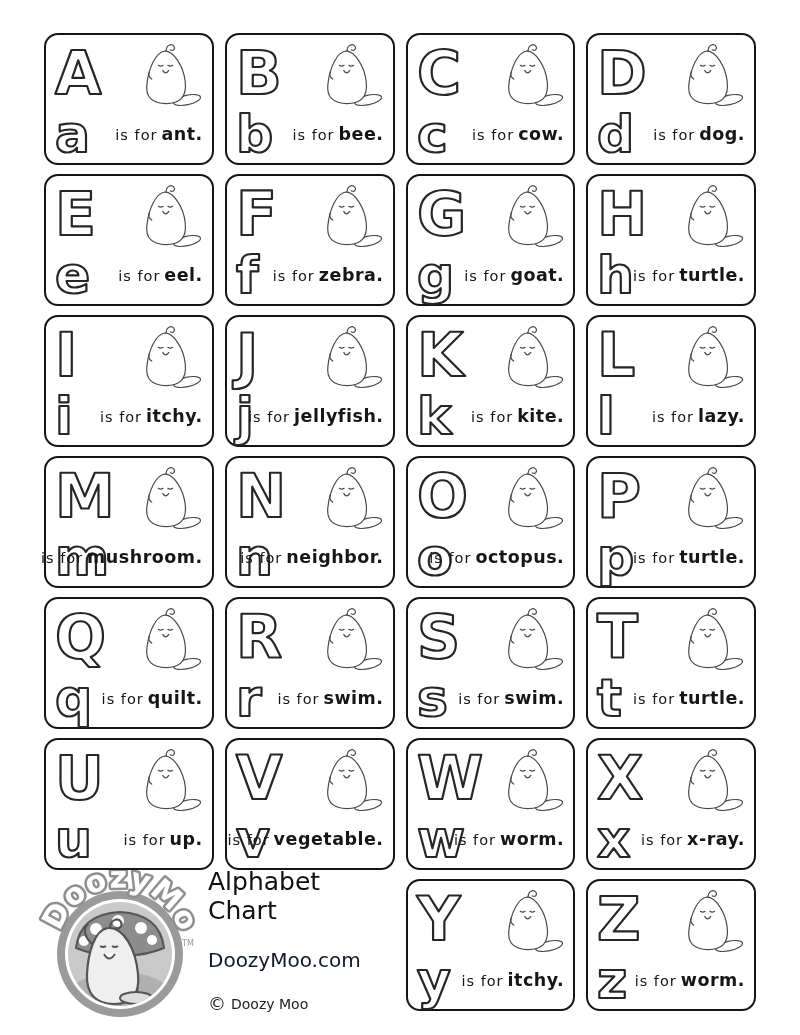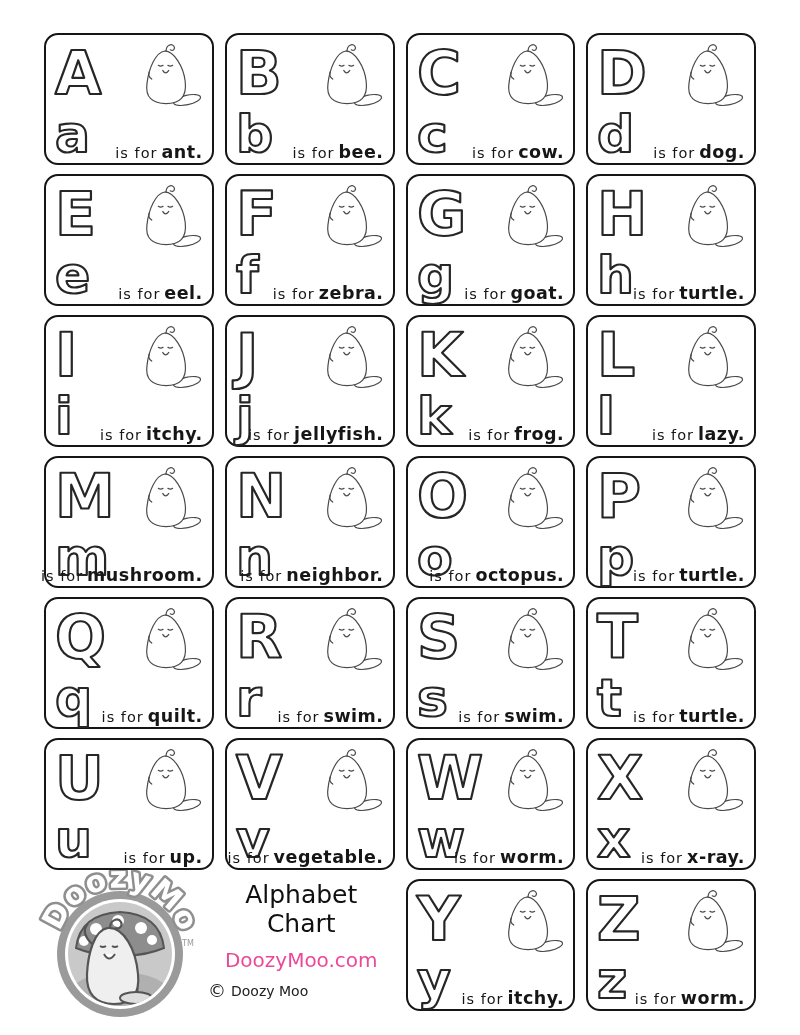--- a/index.html
+++ b/index.html
@@ -31,40 +31,40 @@
     fill:#ffffff; stroke:#262626; stroke-width:2.2px;
     stroke-linejoin:round;
   }
   .letters .lu { font-size:60px; }
   .letters .ll { font-size:52px; }
   .art {
     position:absolute; left:86px; right:8px; top:7px; bottom:28px;
     overflow:visible;
   }
   .caption {
-    position:absolute; right:9px; bottom:1px;
+    position:absolute; right:9px; bottom:19px;
     font-size:14.5px; letter-spacing:1px; white-space:nowrap;
     color:#161616;
   }
   .caption b { font-size:17.5px; letter-spacing:0.5px; margin-left:4px; }
   .footer-block {
     grid-column:1 / span 2;
     display:flex; align-items:center; gap:12px;
     padding-top:4px;
   }
   .logo-svg { width:152px; height:150px; flex:0 0 auto; overflow:visible; }
   .logo-arc-text {
     font-family:"DejaVu Sans", sans-serif; font-weight:700; font-size:30px;
     fill:#ffffff; stroke:#8f8f8f; stroke-width:5px;
     stroke-linejoin:round; paint-order:stroke;
     letter-spacing:1px;
   }
-  .footer-text { display:flex; flex-direction:column; gap:10px; padding-bottom:14px;text-align:center; }
+  .footer-text { display:flex; flex-direction:column; gap:23px; padding-bottom:14px; }
   .footer-title { font-size:25px; color:#101010; }
-  .footer-site  { font-size:20px; color:#ec4899; }
+  .footer-site  { font-size:20px; color:#0f172a; }
   .footer-copy  { font-size:14px; color:#202020; display:flex; align-items:center; gap:5px; }
   .footer-copy .csym { font-size:18px; line-height:1; }
   .doodle { fill:none; stroke:#4a4a4a; stroke-width:2; stroke-linecap:round; stroke-linejoin:round; }
   .doodle-fill { fill:#ffffff; stroke:#4a4a4a; stroke-width:2; stroke-linejoin:round; }
 </style>
 </head>
 <body>
 
 <svg width="0" height="0" style="position:absolute" aria-hidden="true">
   <defs>
@@ -193,21 +193,21 @@
   </div>
 
   <div class="card">
     <svg class="letters">
       <text class="lu" x="2" y="56">K</text>
       <text class="ll" x="2" y="114">k</text>
     </svg>
     <svg class="art" viewBox="0 0 120 110">
         <use href="#mascot"></use>
       </svg>
-    <div class="caption"><span>is for</span><b>frog.</b></div>
+    <div class="caption"><span>is for</span><b>kite.</b></div>
   </div>
 
   <div class="card">
     <svg class="letters">
       <text class="lu" x="2" y="56">L</text>
       <text class="ll" x="2" y="114">l</text>
     </svg>
     <svg class="art" viewBox="0 0 120 110">
         <use href="#mascot"></use>
       </svg>

